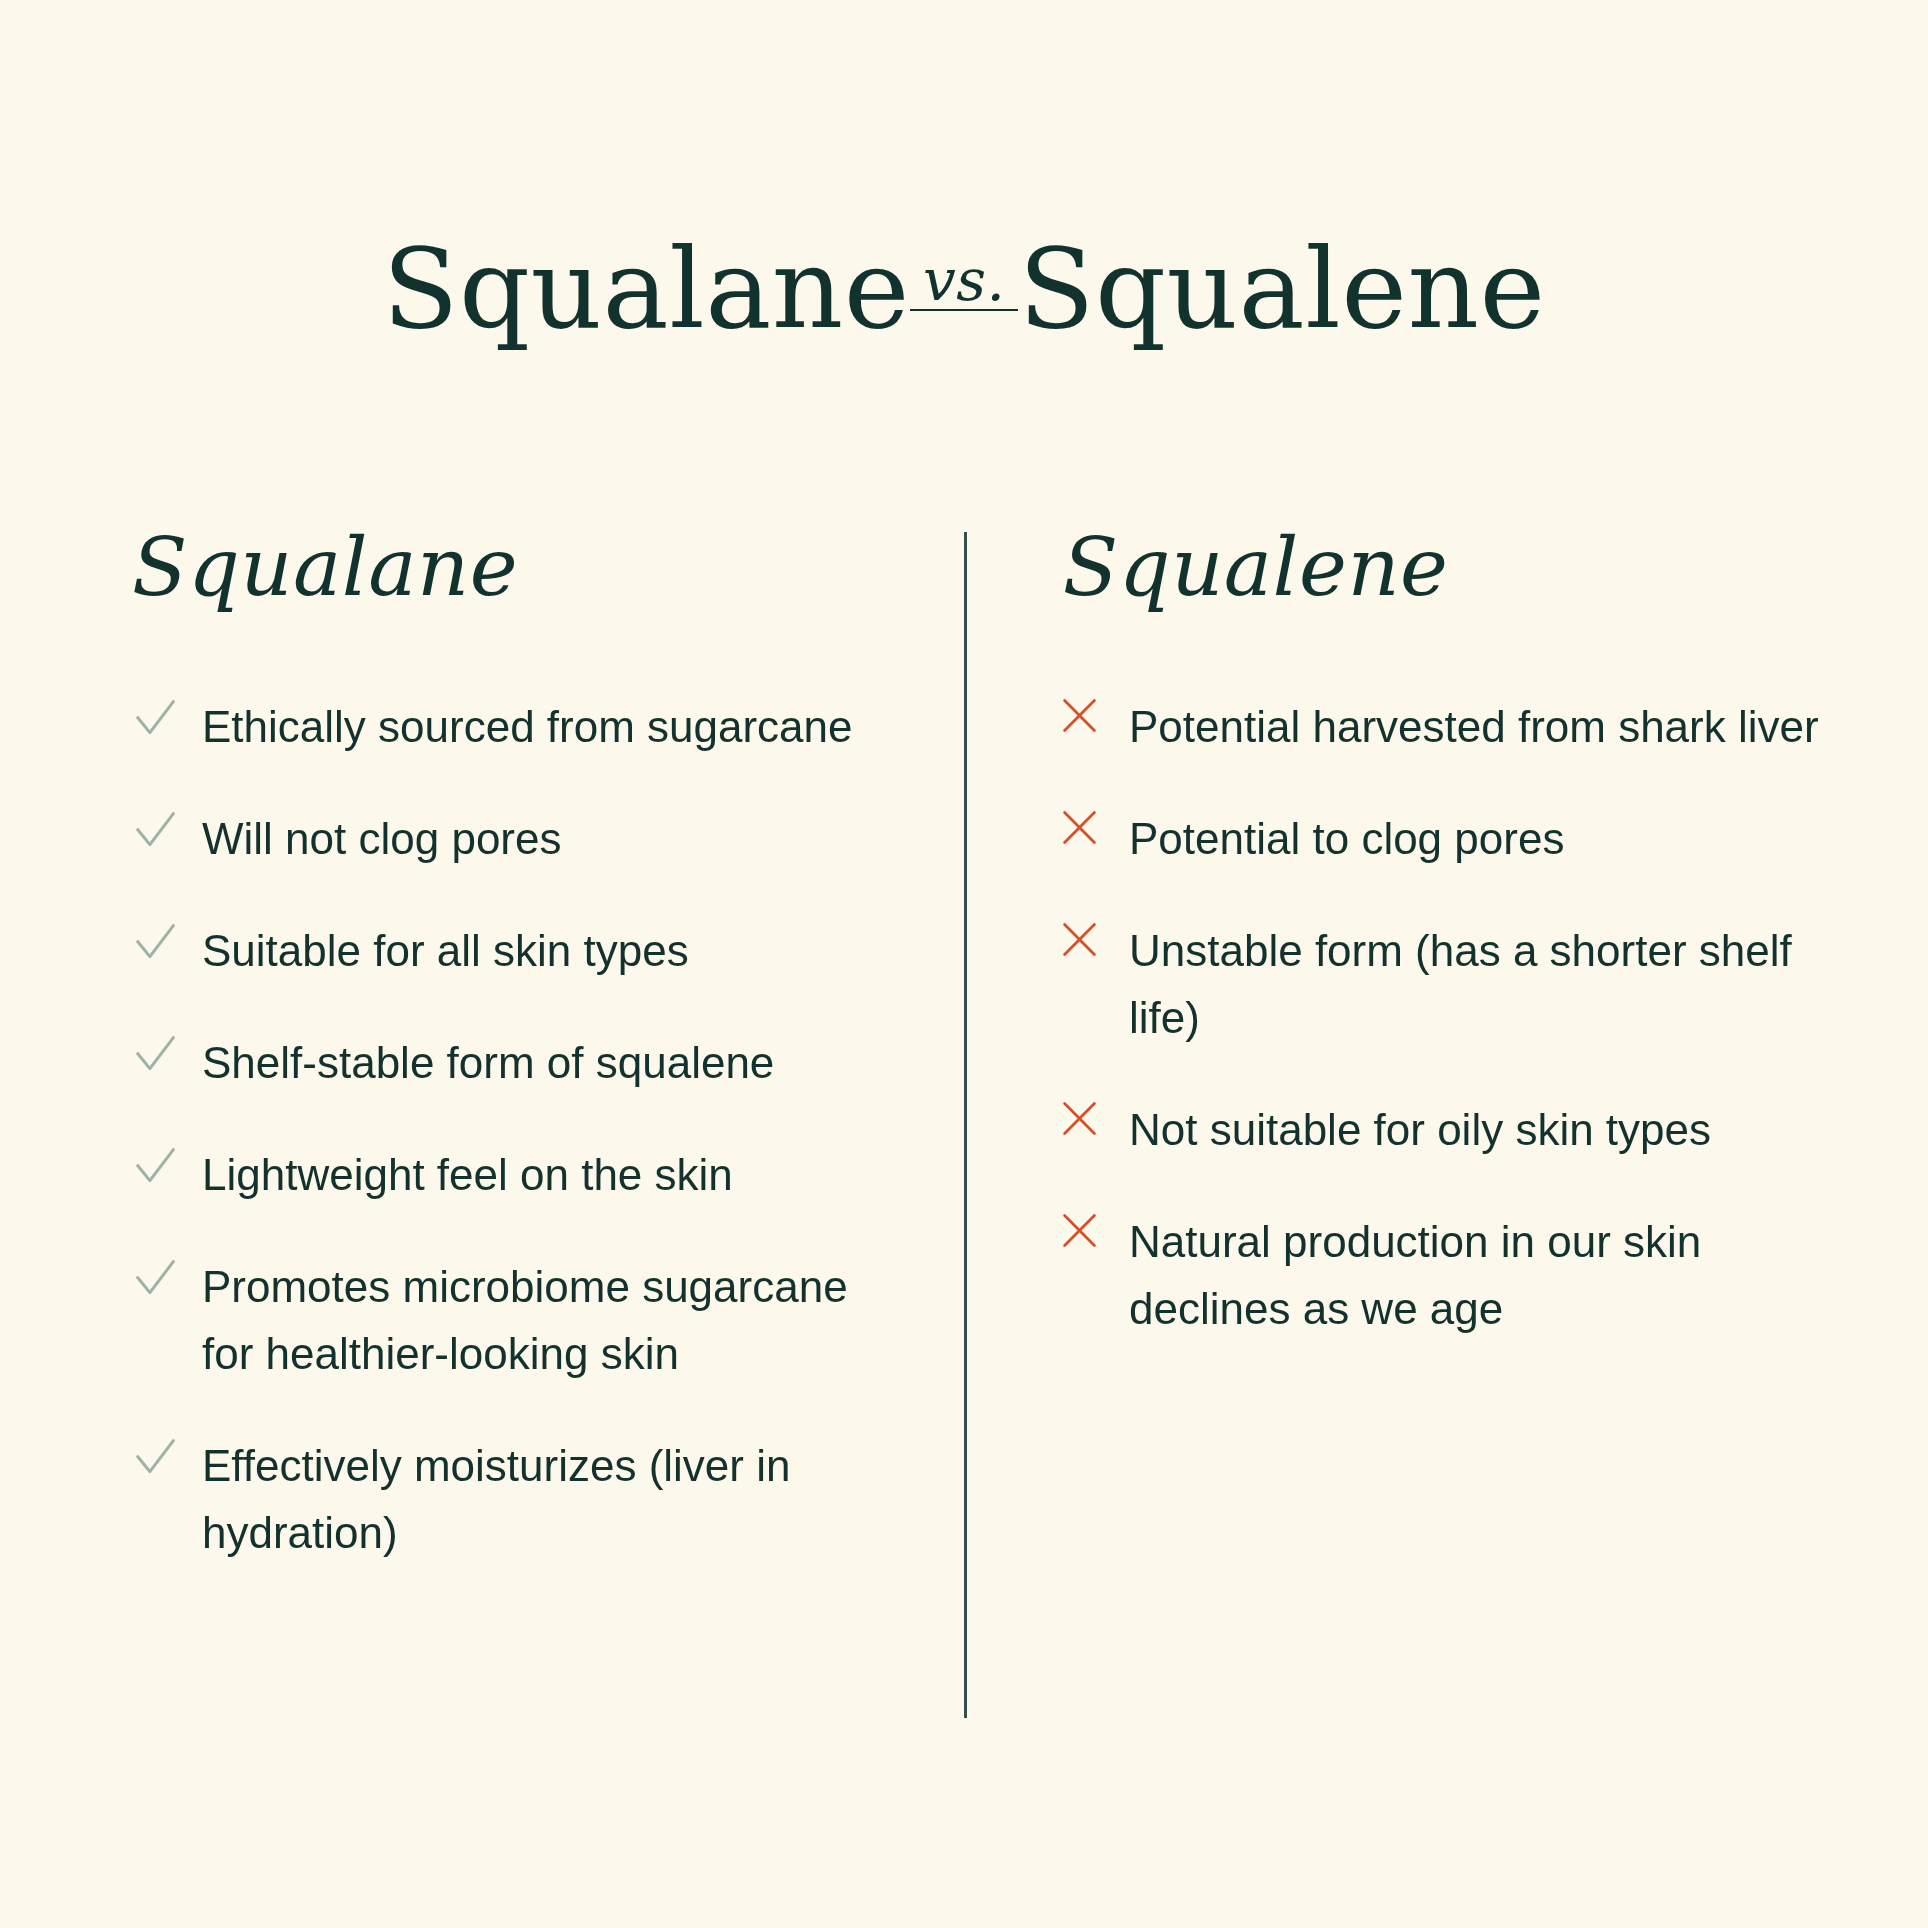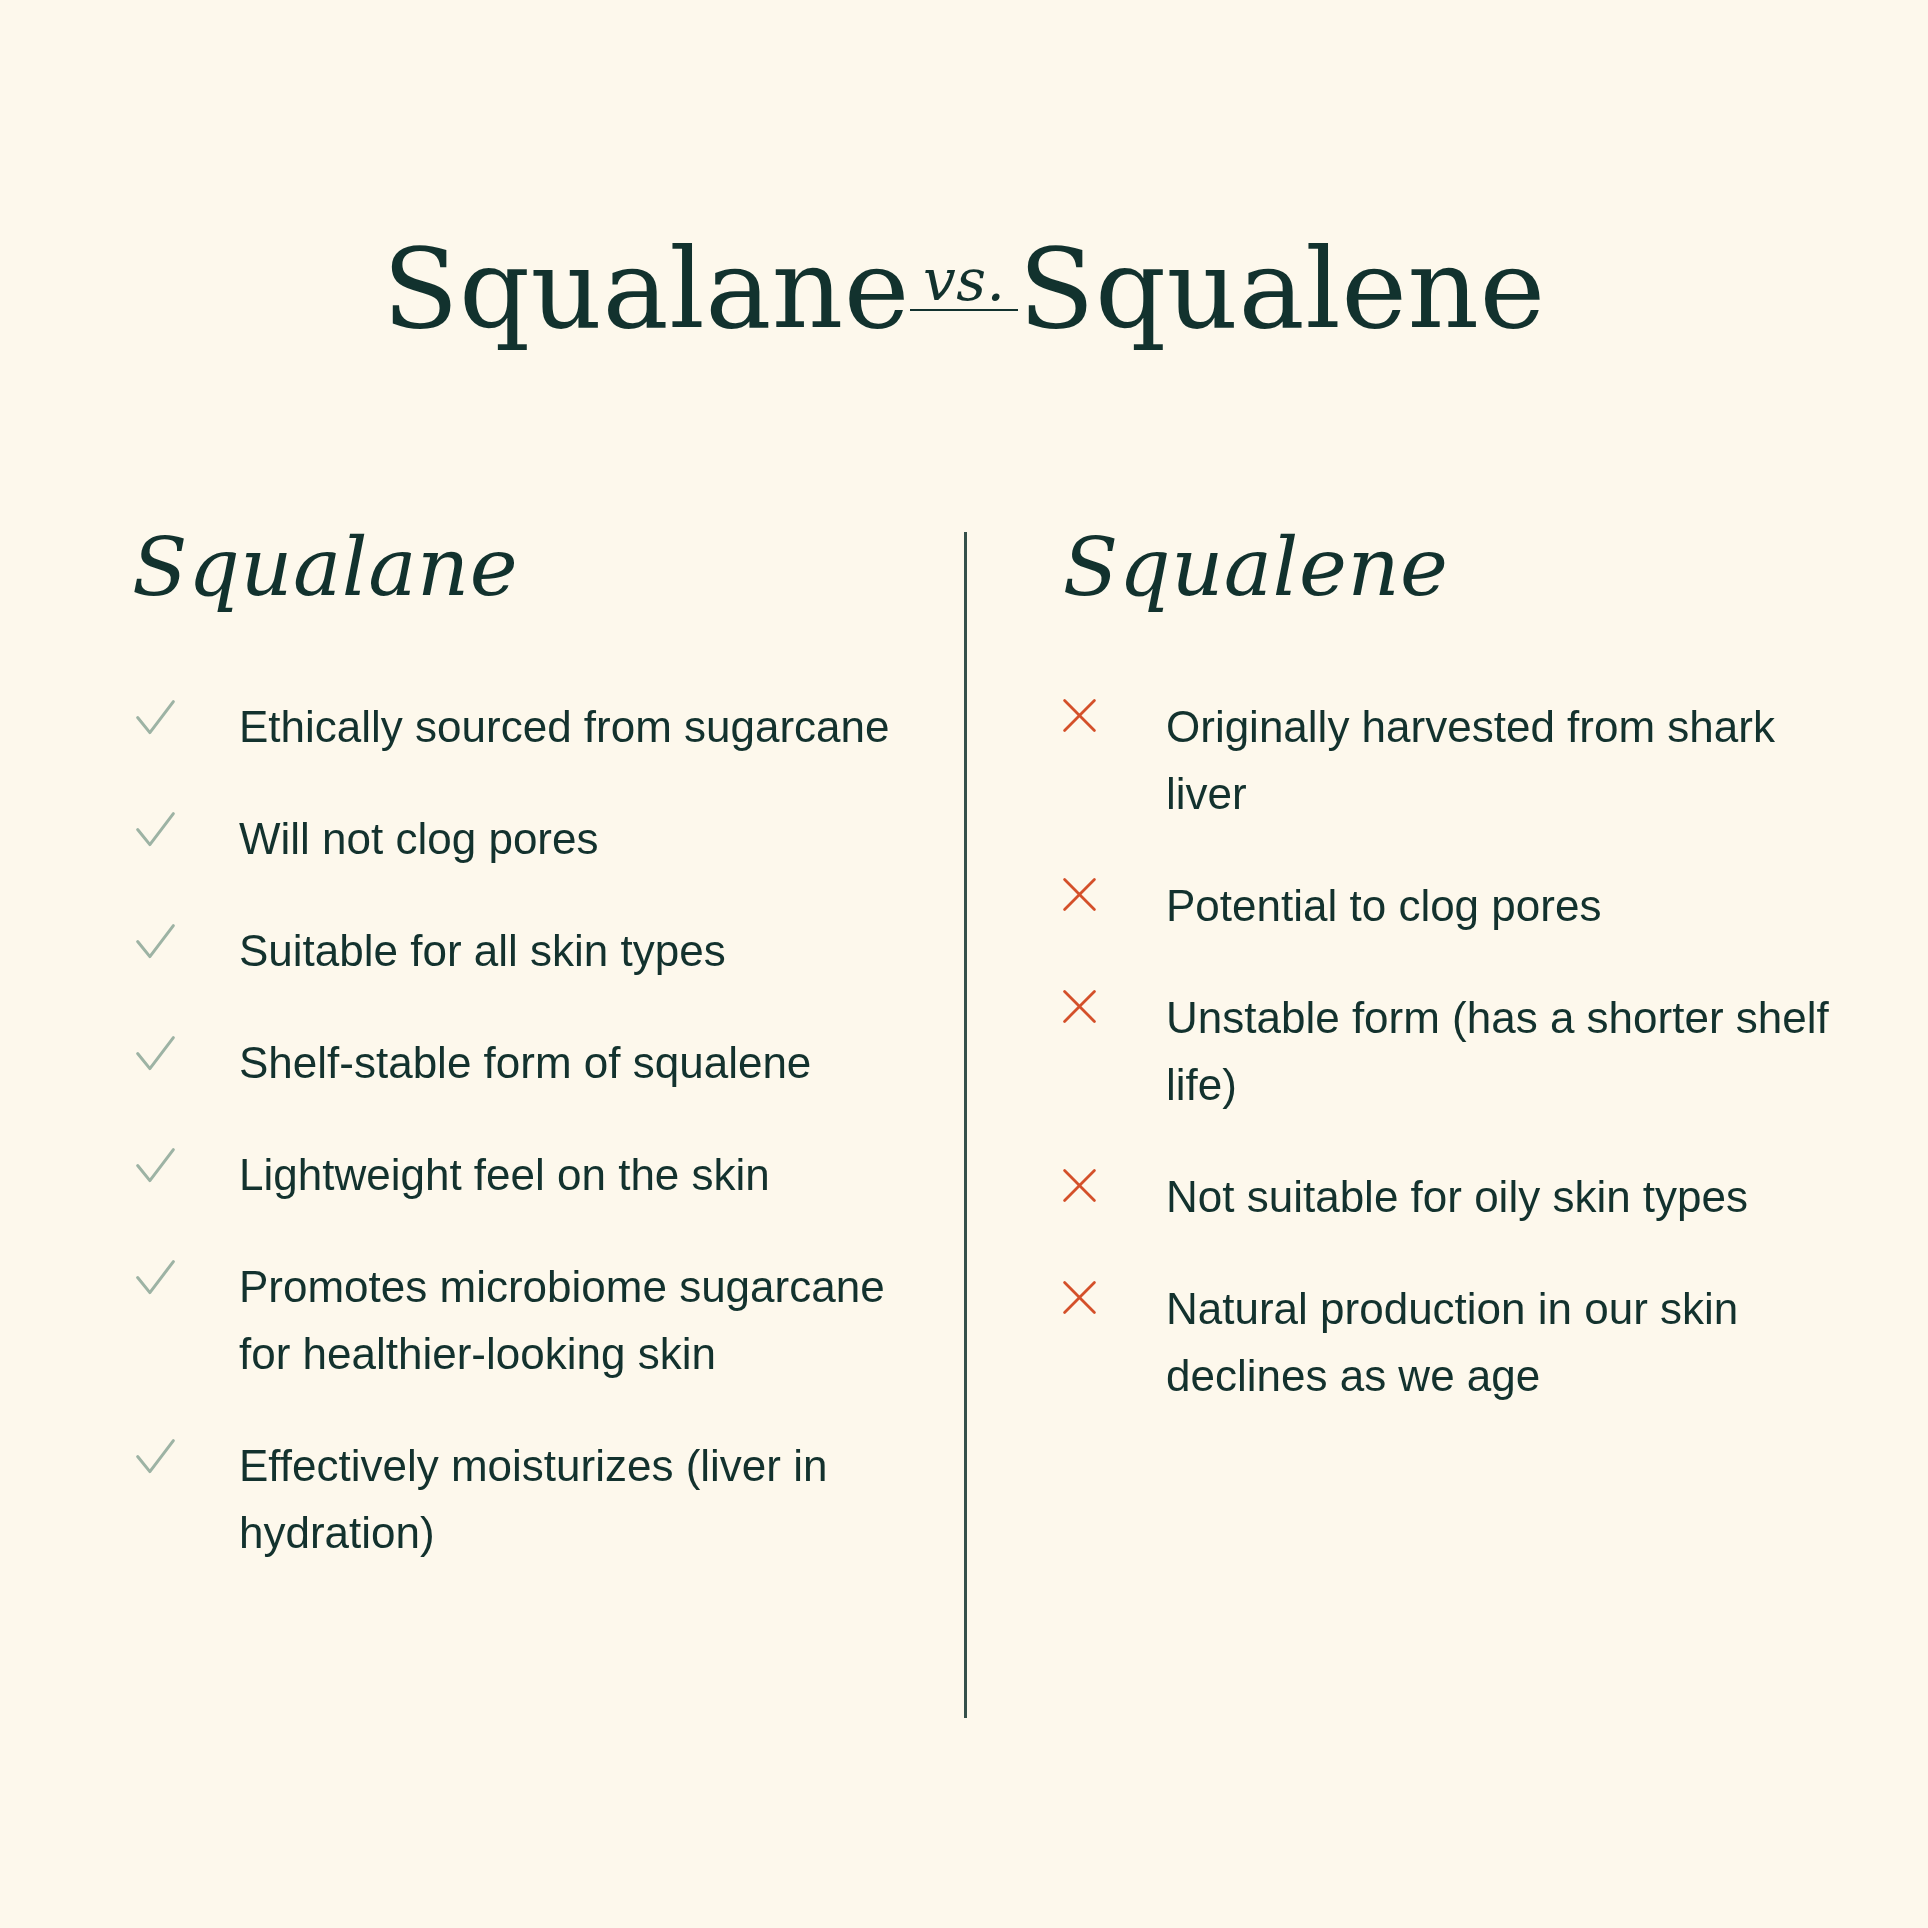--- a/index.html
+++ b/index.html
@@ -120,21 +120,20 @@
   }
   .mark svg {
     display: block;
   }
   .item-text {
     font-size: 44px;
     line-height: 67px;
     color: #13322e;
     font-family: "Liberation Sans", sans-serif;
     max-width: 716px;
-    margin-left: 37px;
   }
   .col-right .item-text {
     max-width: 744px;
   }
 </style>
 </head>
 <body>
 
 <div class="page">
 
@@ -210,21 +209,21 @@
 
     <div class="col col-right">
       <div class="col-heading">Squalene</div>
       <ul class="list">
         <li>
           <span class="mark cross">
             <svg width="41" height="41" viewBox="0 0 44 44">
                 <path d="M6 6 L38 38 M38 6 L6 38" fill="none" stroke="#d4502a" stroke-width="3" stroke-linecap="round"></path>
               </svg>
           </span>
-          <span class="item-text">Originally harvested from shark liver</span>
+          <span class="item-text">Potential harvested from shark liver</span>
         </li>
         <li>
           <span class="mark cross">
             <svg width="41" height="41" viewBox="0 0 44 44">
                 <path d="M6 6 L38 38 M38 6 L6 38" fill="none" stroke="#d4502a" stroke-width="3" stroke-linecap="round"></path>
               </svg>
           </span>
           <span class="item-text">Potential to clog pores</span>
         </li>
         <li>

